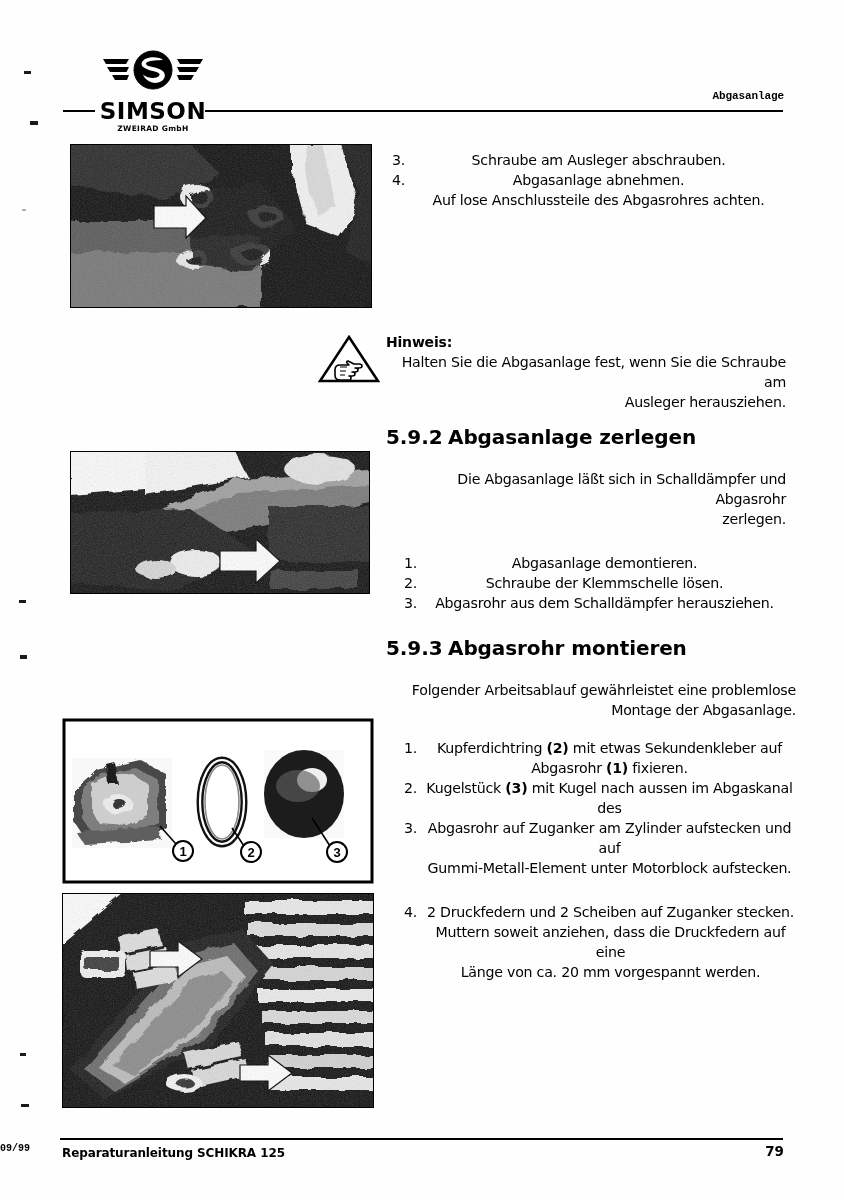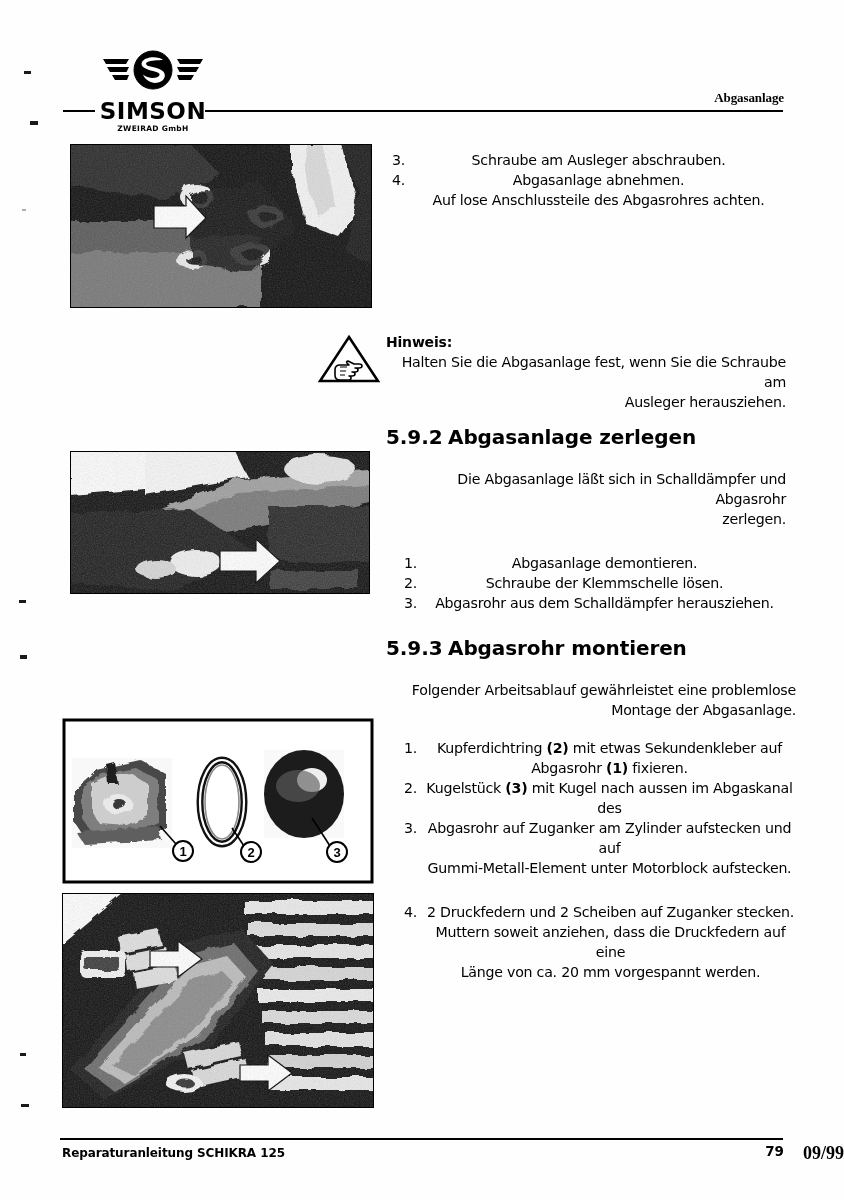--- a/index.html
+++ b/index.html
@@ -74,23 +74,23 @@
   .rule-right {
     position: absolute;
     left: 205px; top: 110px;
     width: 578px; height: 2px;
     background: #000;
   }
   .header-title {
     position: absolute;
     right: 60px;
     top: 90px;
-    font-size: 13px;
+    font-size: 11px;
     font-weight: bold;
-    font-family: Liberation Serif, serif;
+    font-family: Liberation Mono, monospace;
     letter-spacing: -0.1px;
   }
 
   
   .col-text { position: absolute; left: 386px; z-index: 3; }
   .p, .li-text {
     font-size: 14.2px;
     font-family: "DejaVu Sans", sans-serif;
     line-height: 20px;
     letter-spacing: -0.25px;
@@ -133,22 +133,22 @@
   .footer { position: absolute; left: 0; right: 0; top: 1138px; z-index: 3; }
   .footer-rule {
     position: absolute; left: 60px; top: 0; width: 723px; height: 2px; background: #000;
   }
   .footer-left {
     position: absolute; left: 62px; top: 8px;
     font-size: 12px; font-family: "DejaVu Sans", sans-serif; font-weight: bold;
     letter-spacing: -0.1px;
   }
   .footer-center {
-    position: absolute; left: 0; right: 0; top: 5px; text-align: right;
-    font-size: 18px; font-family: Liberation Serif, serif; font-weight: bold;
+    position: absolute; left: 0; right: 0; top: 5px; text-align: left;
+    font-size: 10px; font-family: Liberation Mono, monospace; font-weight: bold;
   }
   .footer-right {
     position: absolute; right: 60px; top: 5px;
     font-size: 13.5px; font-family: "DejaVu Sans", sans-serif; font-weight: bold;
   }
 
   
   .speck { position: absolute; background: #1a1a1a; z-index: 4; }
 </style>
 </head>

